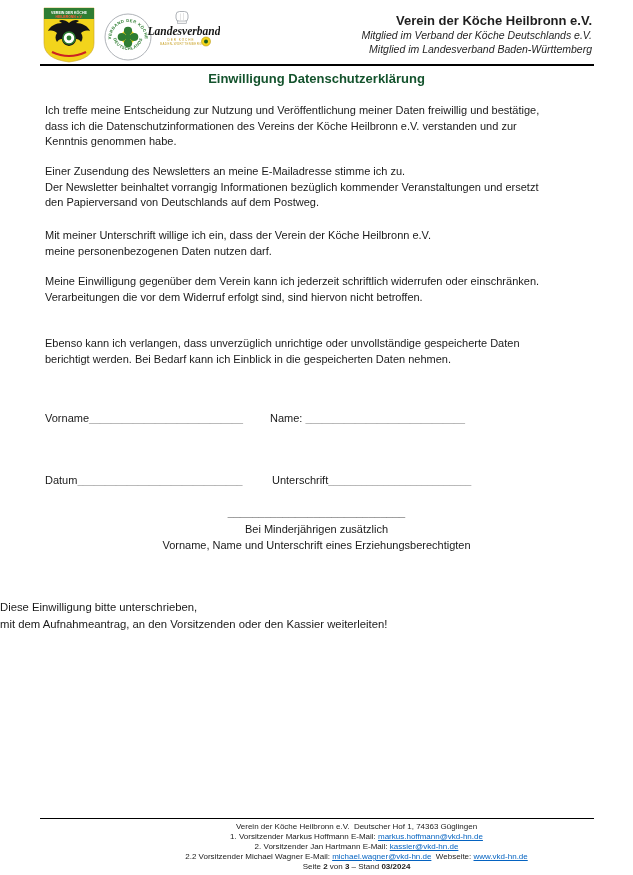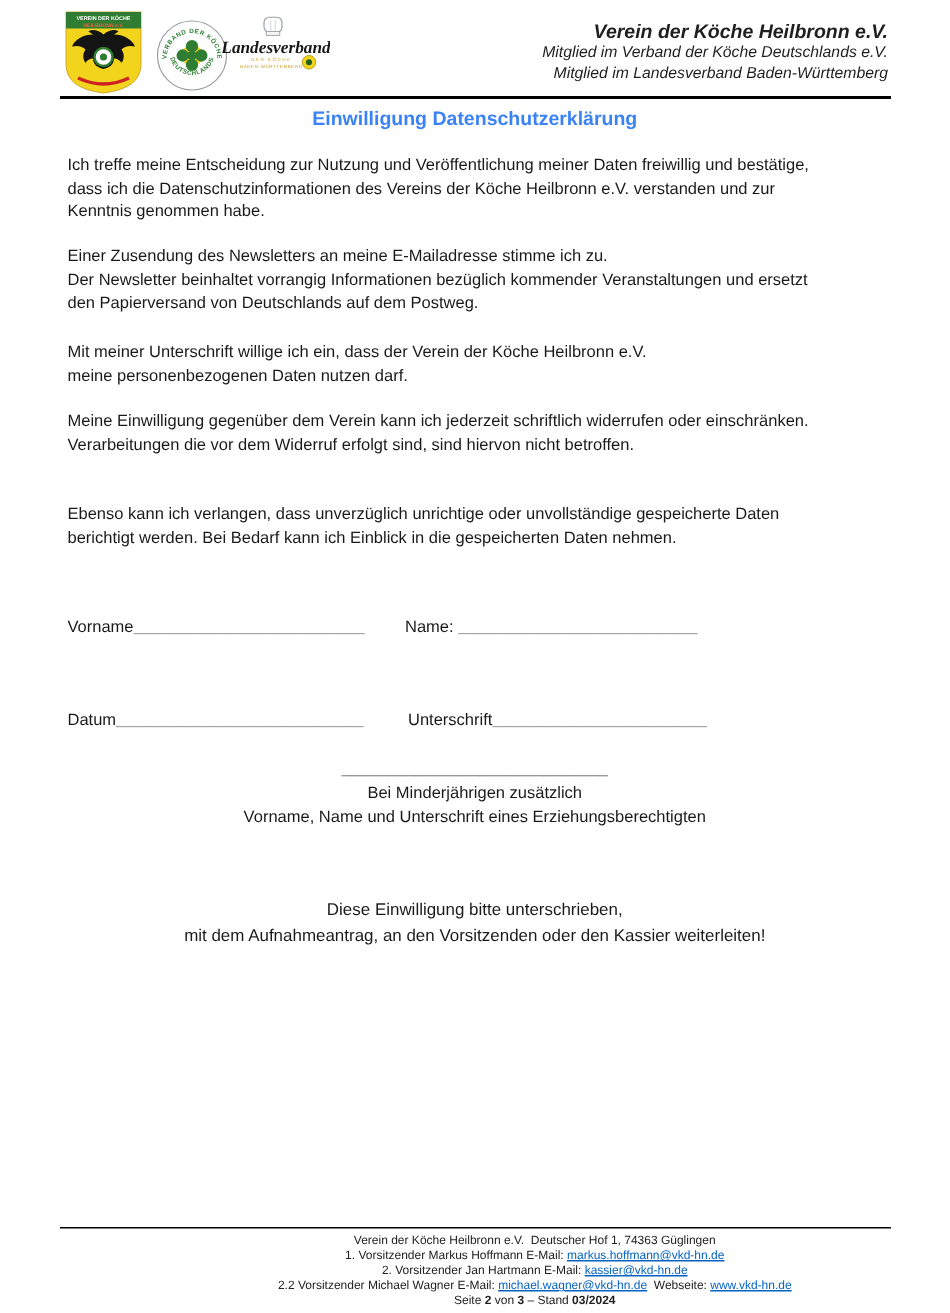--- a/index.html
+++ b/index.html
@@ -3,42 +3,42 @@
 <meta charset="utf-8">
 <style>
   html,body{margin:0;padding:0;background:#ffffff;}
   .page{
     position:relative;width:633px;height:875px;background:#ffffff;
     font-family:"Liberation Sans",sans-serif;color:#1a1a1a;overflow:hidden;
   }
   
   .logo{position:absolute;}
   .hdr-text{position:absolute;top:12px;right:41px;text-align:right;color:#1f1f1f;}
-  .hdr-org{font-size:13px;font-weight:bold;font-style:italic;line-height:17px;}
+  .hdr-org{font-size:13px;font-weight:bold;line-height:17px;}
   .hdr-membership{font-size:10.5px;font-style:italic;line-height:13.5px;}
   .hdr-rule{position:absolute;left:40px;width:554px;top:64px;height:2px;background:#000;}
   
   .doc-title{position:absolute;left:0;top:71px;width:100%;text-align:center;
-    font-size:13px;font-weight:bold;color:#3b82f6;}
+    font-size:13px;font-weight:bold;color:#14532d;}
   
   .para{position:absolute;left:45px;width:560px;font-size:11px;line-height:15.5px;white-space:nowrap;}
   .p1{top:103px;} .p2{top:164px;} .p3{top:228px;} .p4{top:274px;} .p5{top:336px;}
   
   .form-row{position:absolute;left:45px;width:560px;height:18px;font-size:11px;white-space:nowrap;}
   .row-vorname{top:412px;} .row-datum{top:474px;}
   .blank{color:#7f7f7f;letter-spacing:0;font-family:Liberation Serif, serif;}
   .slot-b{position:absolute;left:225px;top:0;}
   .slot-b2{position:absolute;left:227px;top:0;}
   .slot-a{position:absolute;left:0;top:0;}
   
   .center-line{position:absolute;left:0;width:100%;text-align:center;font-size:11px;line-height:15px;}
   .guardian-underscores{top:505px;color:#7f7f7f;}
   .guardian-note1{top:522px;}
   .guardian-note2{top:538px;}
-  .closing{position:absolute;left:0;top:599px;width:100%;text-align:center;
+  .closing{position:absolute;left:0;top:599px;width:100%;text-align:left;
     font-size:11.3px;line-height:16.5px;}
   
   .ftr-rule{position:absolute;left:40px;width:554px;top:818px;height:1px;background:#000;}
   .footer{position:absolute;left:0;top:822px;width:100%;text-align:center;
     font-size:8px;line-height:10px;color:#222;padding-left:40px;}
   .footer a{color:#0563c1;text-decoration:underline;}
   .b{font-weight:bold;}
 </style>
 </head>
 <body>

